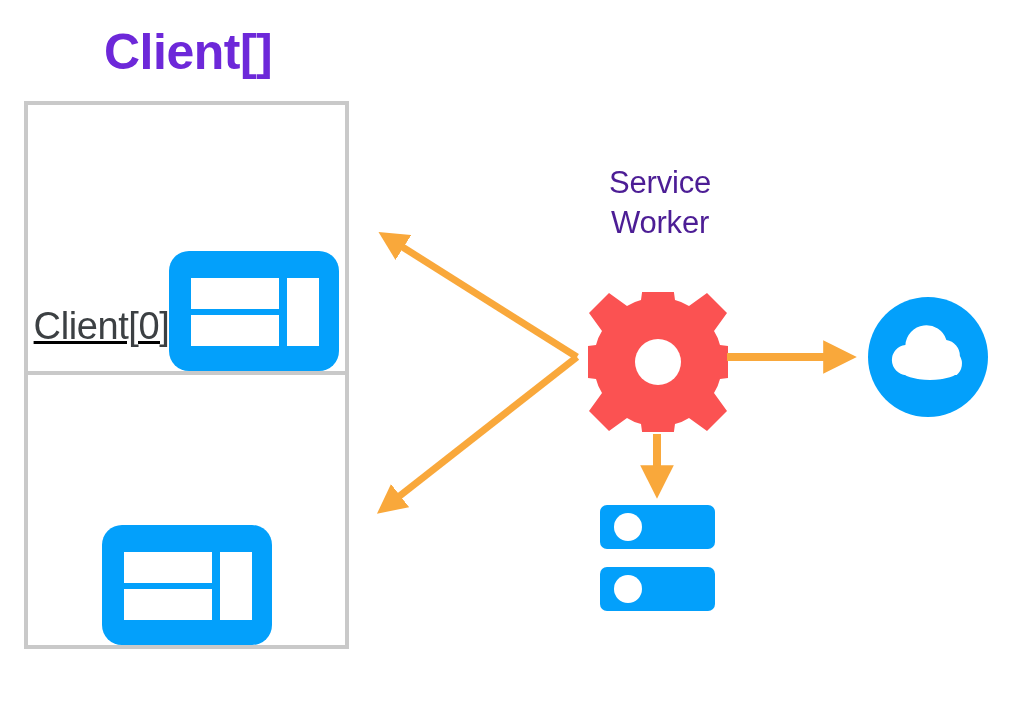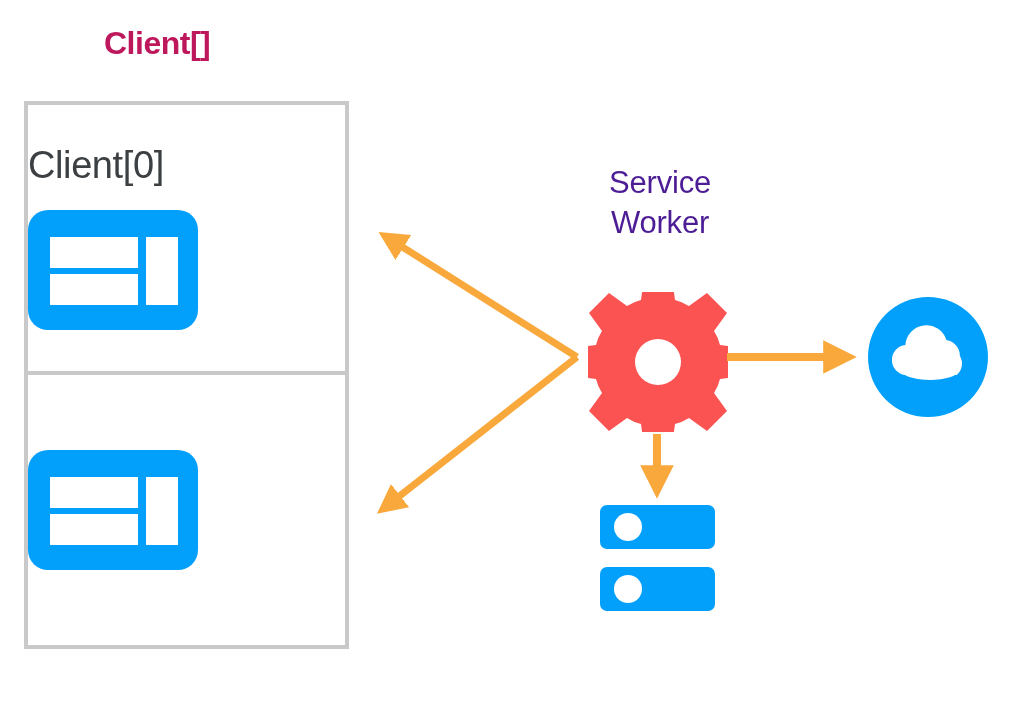--- a/index.html
+++ b/index.html
@@ -17,24 +17,24 @@
     height: 702px;
     background: #ffffff;
     overflow: hidden;
   }
 
   
   .clients-title {
     position: absolute;
     left: 104px;
     top: 27px;
-    font-size: 32px;
+    font-size: 50px;
     font-weight: 700;
     letter-spacing: -0.5px;
-    color: #be185d;
+    color: #6d28d9;
     line-height: 1;
     white-space: nowrap;
   }
 
   
   .clients-container {
     position: absolute;
     left: 24px;
     top: 101px;
     width: 325px;
@@ -43,23 +43,24 @@
     border: 4px solid #c9c9c9;
     background: #ffffff;
   }
   .client-cell {
     position: absolute;
     left: 0;
     width: 100%;
     height: 50%;
     box-sizing: border-box;
     display: flex;
-    flex-direction: column;
-    align-items: flex-start;
+    flex-direction: row;
+    align-items: flex-end;
     justify-content: center;
+    text-decoration: underline;
   }
   .client-cell.top { top: 0; border-bottom: 4px solid #c9c9c9; }
   .client-cell.bottom { top: 50%; }
 
   .client-label {
     font-size: 38px;
     font-weight: 400;
     color: #3c4043;
     letter-spacing: -0.4px;
     line-height: 1;

